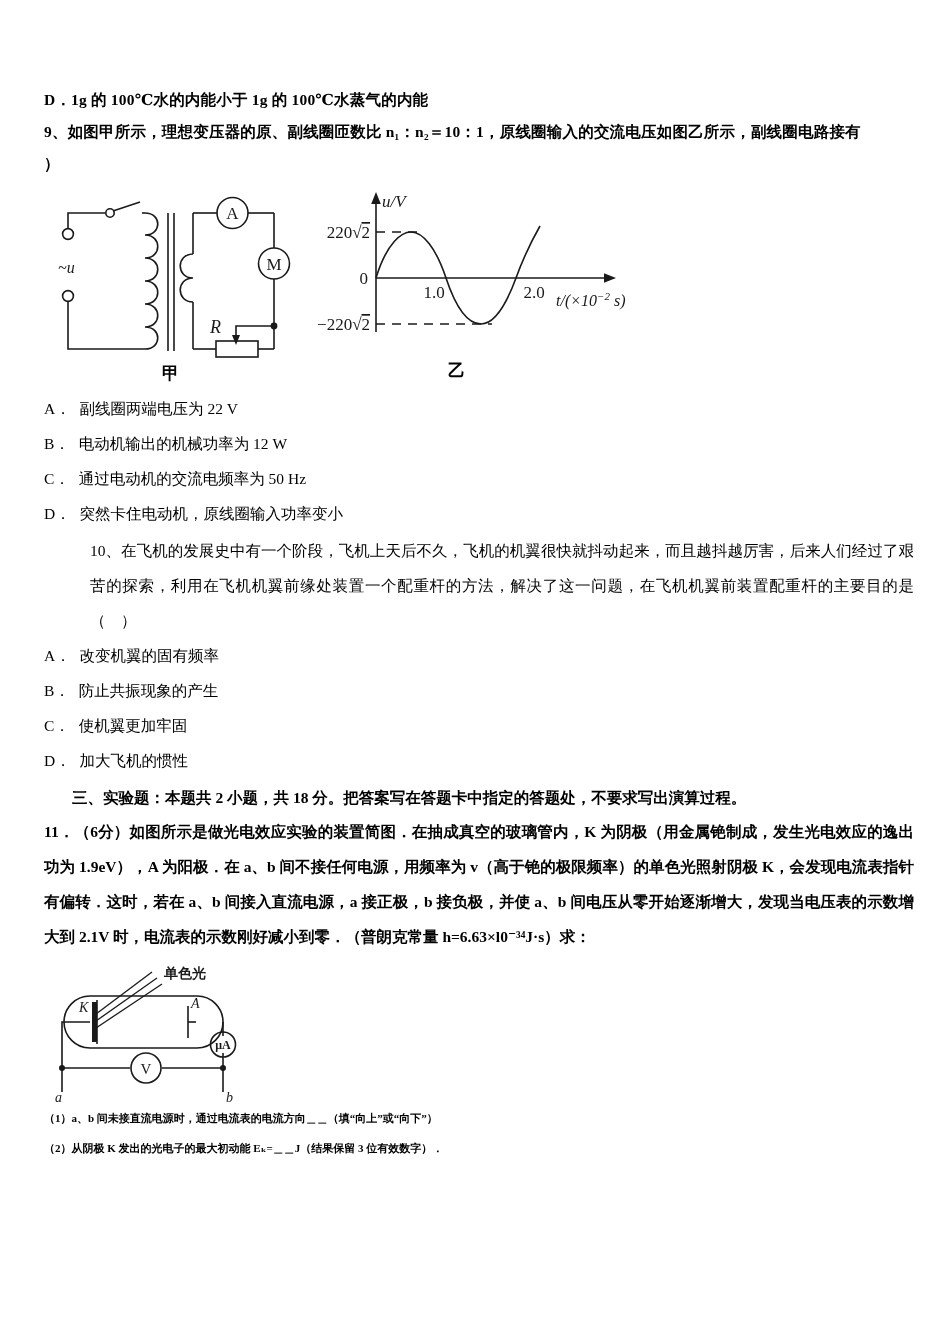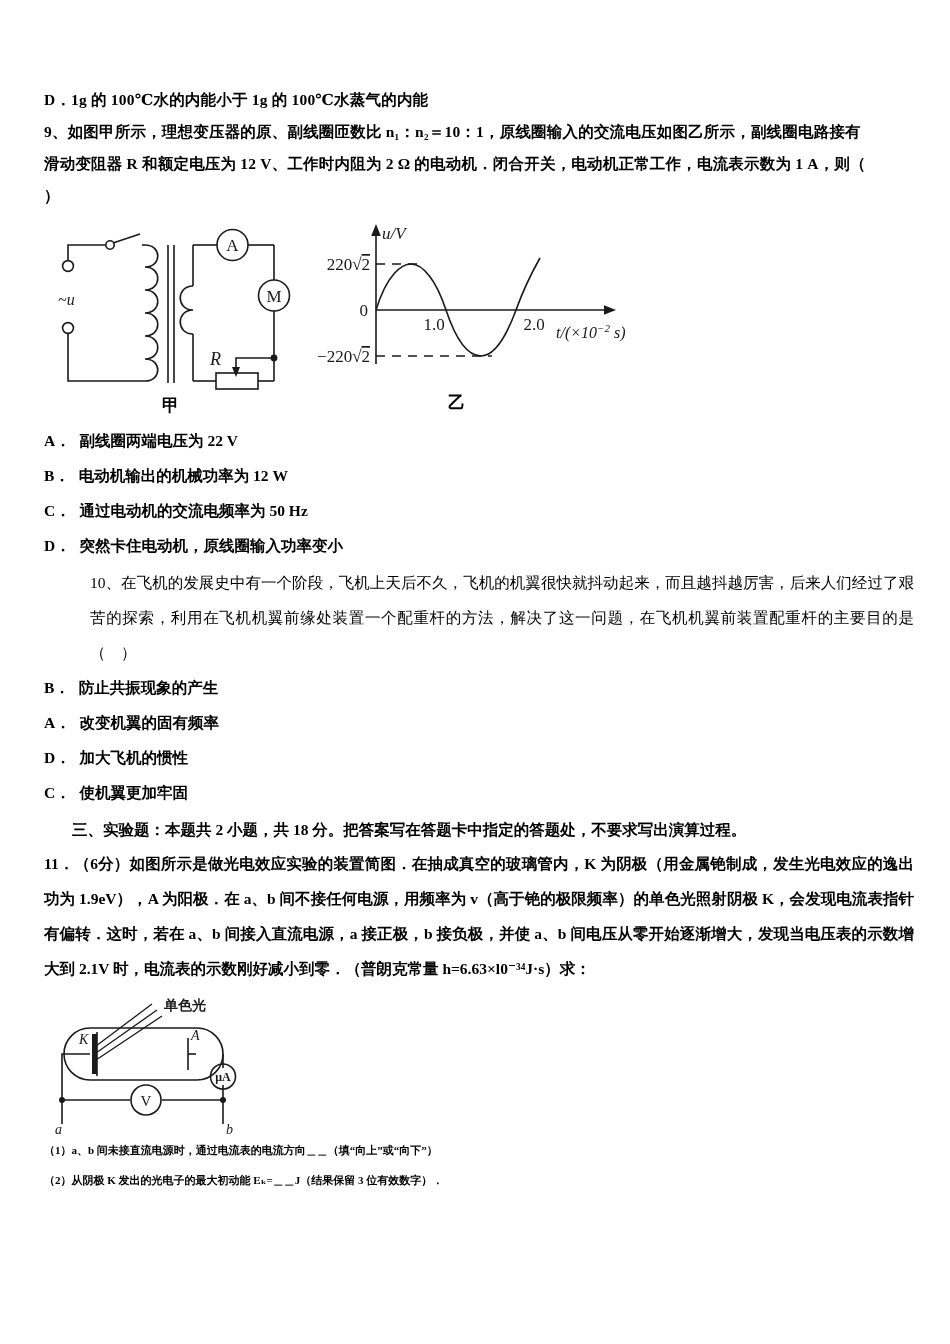--- a/index.html
+++ b/index.html
@@ -39,21 +39,21 @@
   .para {
     font-size: 15.5px;
     line-height: 35px;
     text-align: justify;
     text-justify: inter-ideograph;
   }
   .b { font-weight: bold; }
   .opt {
     font-size: 15.5px;
     line-height: 35px;
-    font-weight: bold;
+    font-weight: normal;
     white-space: nowrap;
   }
   .opt .lbl { margin-right: 5px; }
   .secthead {
     font-size: 15.5px;
     line-height: 33px;
     font-weight: bold;
   }
   .sub {
     font-size: 11px;
@@ -124,21 +124,20 @@
 </style>
 </head>
 <body>
 
 <div class="page">
   <div class="content">
 
     <div class="line b">D．1g 的 100℃水的内能小于 1g 的 100℃水蒸气的内能</div>
 
     <div class="line" style="font-weight:bold;">9、如图甲所示，理想变压器的原、副线圈匝数比 n₁：n₂＝10：1，原线圈输入的交流电压如图乙所示，副线圈电路接有</div>
-    <div class="line" style="font-weight:bold;">滑动变阻器 R 和额定电压为 12 V、工作时内阻为 2 Ω 的电动机．闭合开关，电动机正常工作，电流表示数为 1 A，则（</div>
     <div class="line" style="font-weight:bold;">）</div>
 
     <div class="figrow">
 
       <div class="circuit-a">
         <svg width="250" height="200" viewBox="0 0 250 200">
 
           <g>
 
             <path class="stroke" d="M18,42 L18,27 L55,27"></path>
@@ -264,34 +263,34 @@
       <span>通过电动机的交流电频率为 50 Hz</span>
     </div>
     <div class="opt">
       <span class="lbl">D．</span>
       <span>突然卡住电动机，原线圈输入功率变小</span>
     </div>
 
     <div class="para" style="margin-top:2px;margin-left:46px;">10、在飞机的发展史中有一个阶段，飞机上天后不久，飞机的机翼很快就抖动起来，而且越抖越厉害，后来人们经过了艰苦的探索，利用在飞机机翼前缘处装置一个配重杆的方法，解决了这一问题，在飞机机翼前装置配重杆的主要目的是（　）</div>
 
     <div class="opt">
+      <span class="lbl">A．</span>
+      <span>改变机翼的固有频率</span>
+    </div>
+    <div class="opt">
       <span class="lbl">B．</span>
       <span>防止共振现象的产生</span>
     </div>
     <div class="opt">
-      <span class="lbl">A．</span>
-      <span>改变机翼的固有频率</span>
+      <span class="lbl">C．</span>
+      <span>使机翼更加牢固</span>
     </div>
     <div class="opt">
       <span class="lbl">D．</span>
       <span>加大飞机的惯性</span>
-    </div>
-    <div class="opt">
-      <span class="lbl">C．</span>
-      <span>使机翼更加牢固</span>
     </div>
 
     <div class="secthead" style="margin-top:3px;margin-left:28px;">三、实验题：本题共 2 小题，共 18 分。把答案写在答题卡中指定的答题处，不要求写出演算过程。</div>
 
     <div class="para" style="font-weight:bold;">11．（6分）如图所示是做光电效应实验的装置简图．在抽成真空的玻璃管内，K 为阴极（用金属铯制成，发生光电效应的逸出功为 1.9eV），A 为阳极．在 a、b 间不接任何电源，用频率为 v（高于铯的极限频率）的单色光照射阴极 K，会发现电流表指针有偏转．这时，若在 a、b 间接入直流电源，a 接正极，b 接负极，并使 a、b 间电压从零开始逐渐增大，发现当电压表的示数增大到 2.1V 时，电流表的示数刚好减小到零．（普朗克常量 h=6.63×l0⁻³⁴J·s）求：</div>
 
     <div class="photofig">
       <svg width="260" height="145" viewBox="0 0 260 145">
 
         <g>

